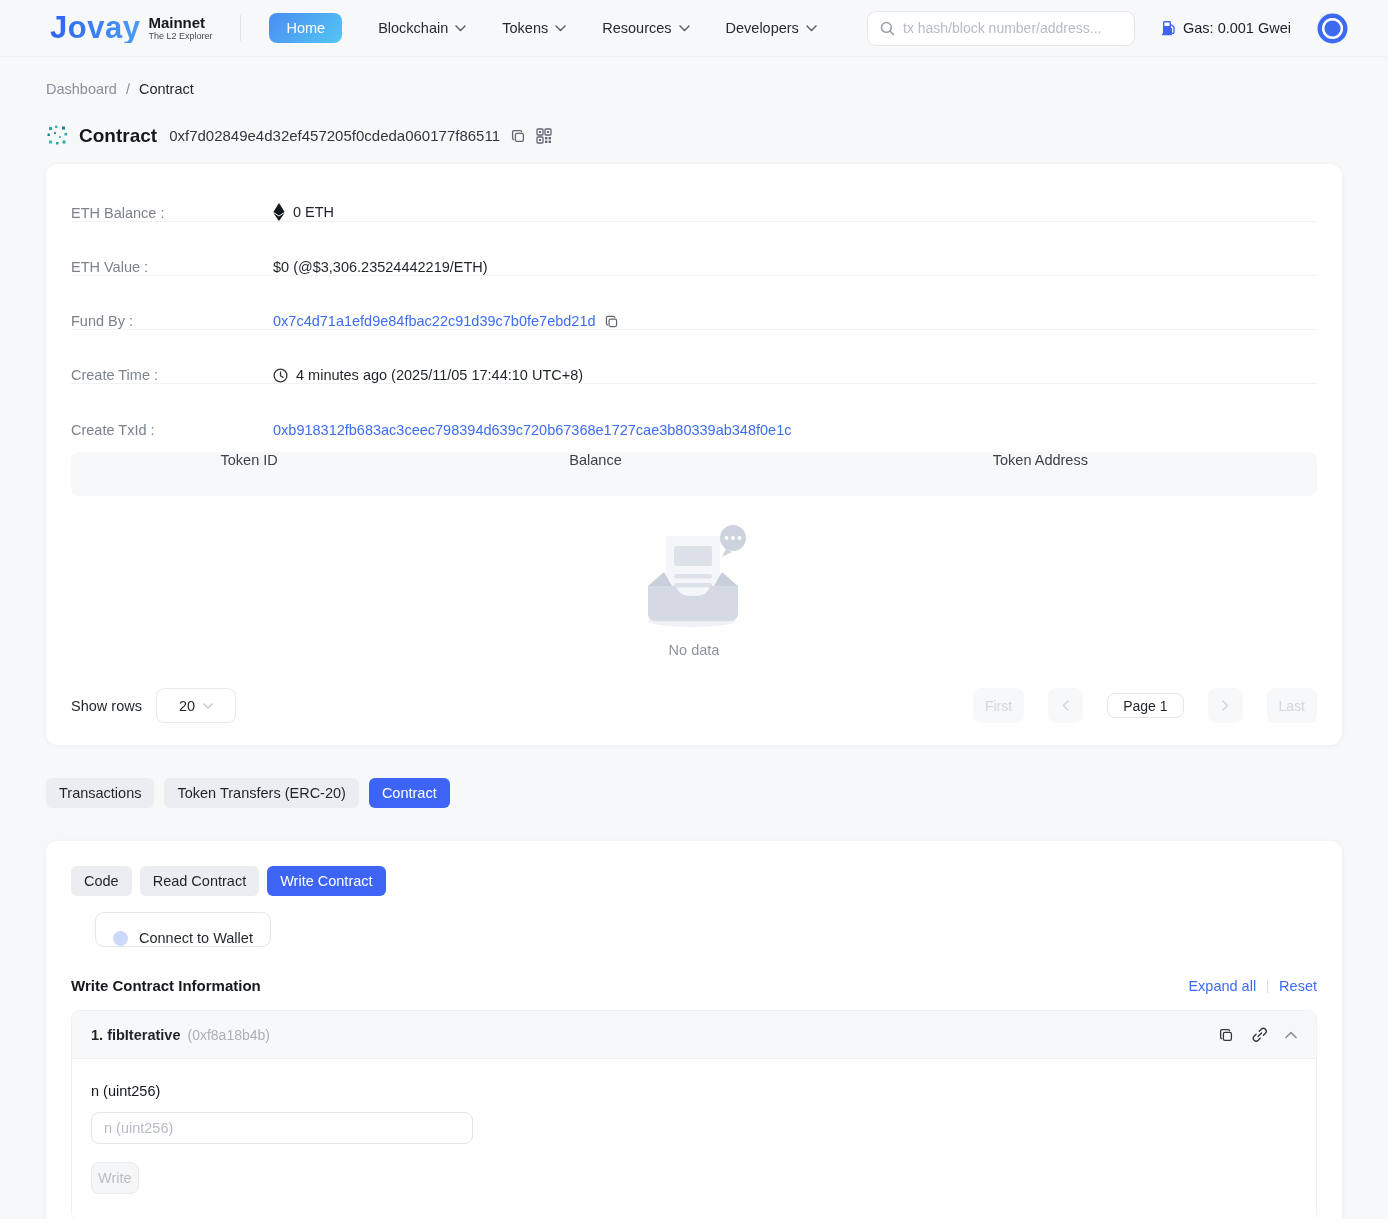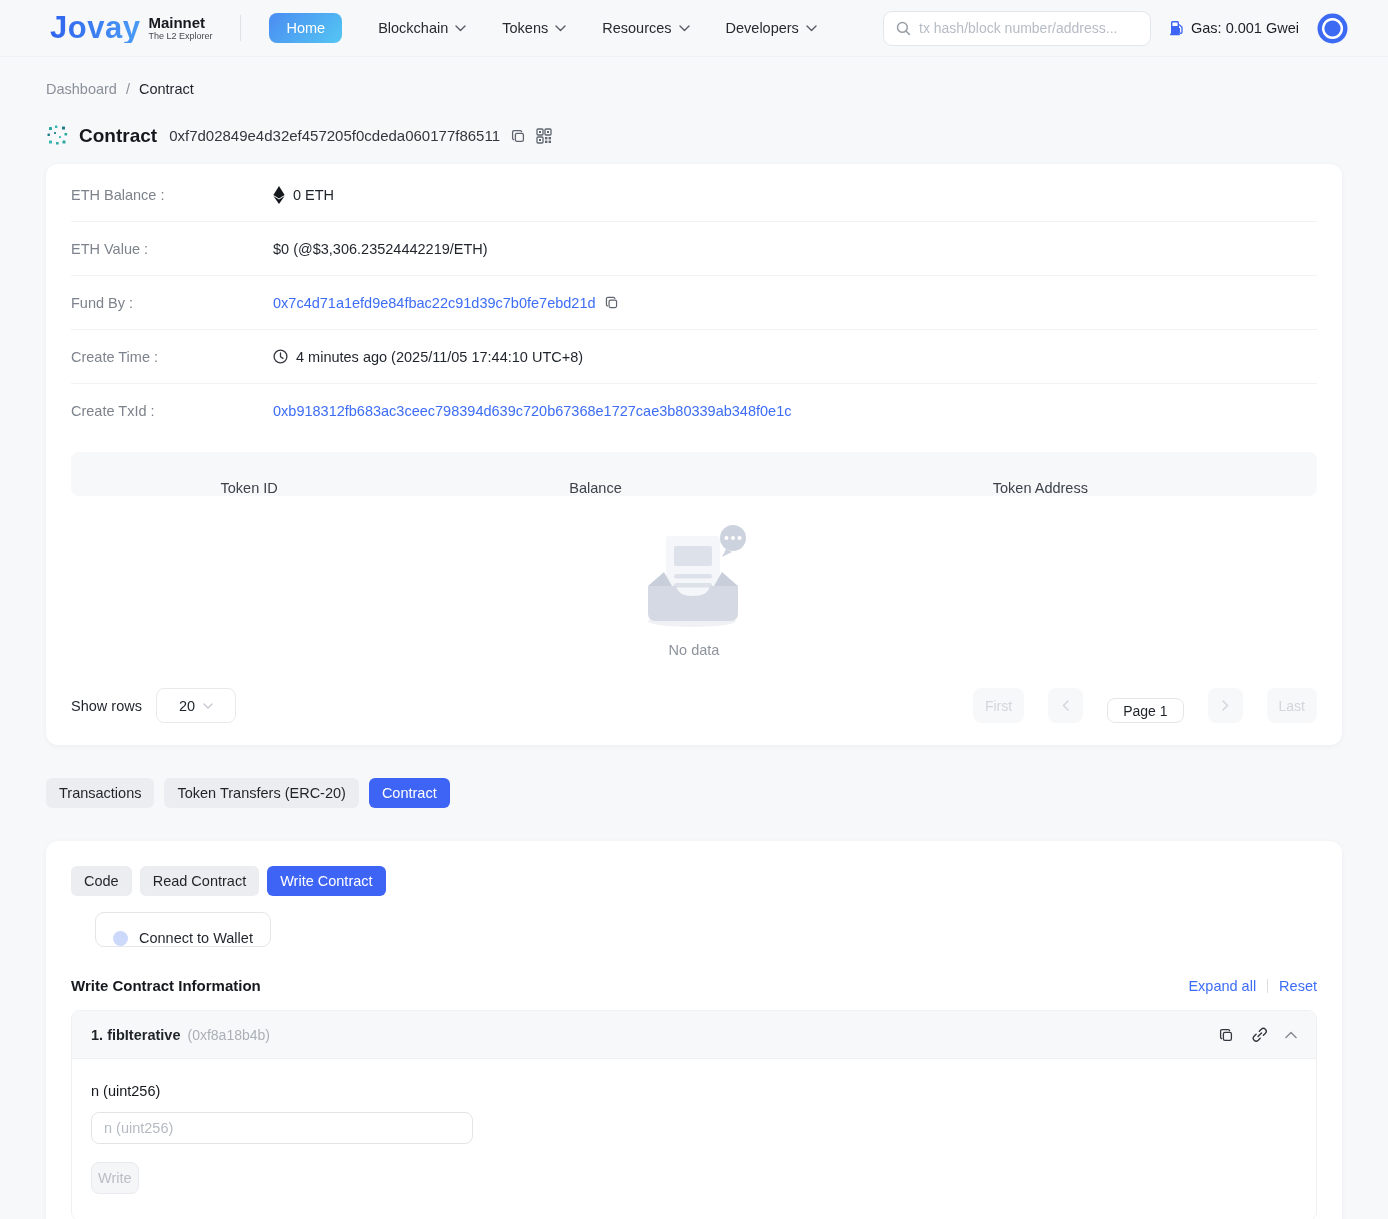--- a/index.html
+++ b/index.html
@@ -29,21 +29,21 @@
   .logo-tag { font-size: 9px; color: #45494f; line-height: 10px; }
   .hdr-divider { width: 1px; height: 26px; background: #dfe2e7; margin: 0 28px 0 28px; }
   .nav { display: flex; align-items: center; gap: 36px; }
   .nav-item { display: flex; align-items: center; gap: 7px; font-size: 14.5px; color: #262a31; cursor: pointer; }
   .nav-item svg { margin-top: 1px; }
   .nav-pill {
     padding: 7px 17px; border-radius: 8px; color: #fff; font-size: 14.5px;
     background: linear-gradient(135deg,#4a8cf2,#54c6f3);
     cursor: pointer;
   }
-  .hdr-right { margin-left: auto; display: flex; align-items: center; gap: 18px; }
+  .hdr-right { margin-left: auto; display: flex; align-items: center; gap: 26px; }
   .search-box {
     display: flex; align-items: center; gap: 8px;
     width: 268px; height: 35px; background: #fff;
     border: 1px solid #e3e6ea; border-radius: 9px; padding: 0 12px;
   }
   .search-box input {
     border: none; outline: none; flex: 1; font-size: 14px; background: transparent;
     font-family: "Liberation Sans", sans-serif; color: #23272e;
   }
   .search-box input::placeholder { color: #b6bcc5; }
@@ -57,41 +57,41 @@
   .title-row { display: flex; align-items: center; gap: 10px; margin-top: 27px; }
   .title-row h1 { font-size: 19px; font-weight: 700; color: #15181d; }
   .title-addr { font-size: 15px; color: #32363d; margin-left: 2px; }
   .icon-btn { display: inline-flex; align-items: center; cursor: pointer; }
   .card {
     background: #fff; border-radius: 12px;
     box-shadow: 0 1px 5px rgba(20,30,50,.05);
     margin-top: 17px; padding: 4px 25px 0 25px;
   }
   
-  .info-row { display: flex; align-items: center; min-height: 54px; border-bottom: 1px solid #f0f2f4; }
+  .info-row { display: flex; align-items: flex-end; min-height: 54px; border-bottom: 1px solid #f0f2f4; }
   .info-label { width: 202px; font-size: 14.5px; color: #7d838c; flex-shrink: 0; }
   .info-value { font-size: 14.5px; color: #1f242b; display: flex; align-items: center; gap: 8px; }
   .link { color: #3d6df5; cursor: pointer; text-decoration: none; }
   
   .tbl-head {
     margin-top: 14px; height: 44px; background: #f7f8f9; border-radius: 8px;
-    display: flex; align-items: flex-end; font-size: 14.5px; color: #3c424a;
+    display: flex; align-items: flex-start; font-size: 14.5px; color: #3c424a;
   }
   .tbl-col { text-align: center; }
   .tbl-col.c1 { width: 28.6%; } .tbl-col.c2 { width: 27%; } .tbl-col.c3 { width: 44.4%; }
   .empty-wrap { display: flex; flex-direction: column; align-items: center; padding: 26px 0 14px 0; }
   .empty-text { margin-top: 10px; font-size: 14.5px; color: #8d939c; }
   
   .table-footer { display: flex; align-items: center; justify-content: space-between; padding: 16px 0 22px 0; }
   .show-rows { display: flex; align-items: center; gap: 14px; font-size: 14.5px; color: #1f242b; }
   .rows-select {
     display: flex; align-items: center; gap: 8px; border: 1px solid #e7e9ec; border-radius: 8px;
     padding: 0 22px; height: 35px; background: #fff; cursor: pointer; font-size: 14.5px;
   }
-  .pager { display: flex; align-items: flex-end; gap: 24px; }
+  .pager { display: flex; align-items: center; gap: 24px; }
   .pg-btn {
     height: 35px; min-width: 46px; padding: 0 12px; border-radius: 8px;
     background: #f7f8f9; border: none; color: #d3d6db; font-size: 14px;
     display: inline-flex; align-items: center; justify-content: center;
     font-family: "Liberation Sans", sans-serif; cursor: default;
   }
   .pg-btn.arrow { min-width: 35px; padding: 0; }
   .pg-current {
     height: 25px; padding: 0 15px; border-radius: 8px; background: #fff;
     border: 1px solid #e4e6ea; color: #1f242b; font-size: 14px;

